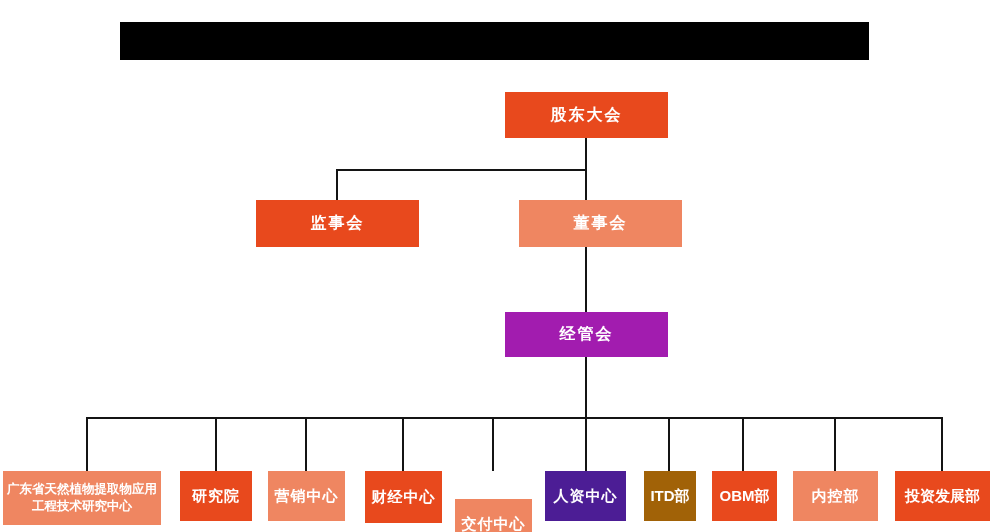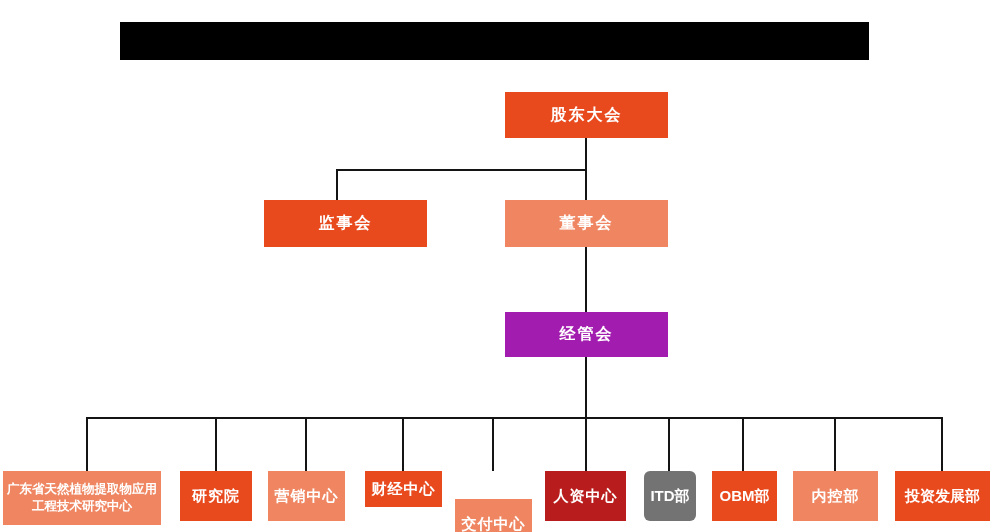--- a/index.html
+++ b/index.html
@@ -32,30 +32,30 @@
     color: #ffffff;
     font-weight: bold;
     box-sizing: border-box;
   }
   .node .node-label { display: block; }
   .lvl-main { font-size: 16px; letter-spacing: 2px; }
   .lvl-leaf { font-size: 15px; letter-spacing: 1px; }
 
   
   .pos-shareholders { left: 505px; top: 92px;  width: 163px; height: 46px; }
-  .pos-supervisory  { left: 264px; top: 200px; width: 163px; height: 47px; }
+  .pos-supervisory  { left: 256px; top: 200px; width: 163px; height: 47px; }
   .pos-board        { left: 505px; top: 200px; width: 163px; height: 47px; }
   .pos-management   { left: 505px; top: 312px; width: 163px; height: 45px; }
 
   
   .pos-gd-center    { left: 3px;   top: 471px; width: 158px; height: 54px;
                       font-size: 12.5px; letter-spacing: 0; line-height: 1.4; padding: 2px 4px; }
   .pos-research     { left: 180px; top: 471px; width: 72px; height: 50px; justify-content: center; }
   .pos-marketing    { left: 268px; top: 471px; width: 77px; height: 50px; }
-  .pos-finance      { left: 365px; top: 471px; width: 77px; height: 36px; }
+  .pos-finance      { left: 365px; top: 471px; width: 77px; height: 52px; }
   .pos-delivery     { left: 455px; top: 499px; width: 77px; height: 50px; }
   .pos-hr           { left: 545px; top: 471px; width: 81px; height: 50px; }
   .pos-itd          { left: 644px; top: 471px; width: 52px; height: 50px; letter-spacing: 0; }
   .pos-obm          { left: 712px; top: 471px; width: 65px; height: 50px; letter-spacing: 0; }
   .pos-control      { left: 793px; top: 471px; width: 85px; height: 50px; font-family: Liberation Mono, monospace; }
   .pos-investment   { left: 895px; top: 471px; width: 95px; height: 50px; letter-spacing: 0; }
 
   
   .vline, .hline { position: absolute; background: #141414; }
   .vline { width: 2px; }
@@ -104,21 +104,21 @@
   <div class="vline ln-drop ln-d9"></div>
   <div class="vline ln-drop ln-d10"></div>
 
   <div class="node lvl-main pos-shareholders" style="background-color: rgb(232, 73, 29);">
     <span class="node-label">股东大会</span>
   </div>
 
   <div class="node lvl-main pos-supervisory" style="background-color: rgb(232, 73, 29);">
     <span class="node-label">监事会</span>
   </div>
-  <div class="node lvl-main pos-board" style="background-color: rgb(239, 134, 97);">
+  <div class="node lvl-main pos-board" style="background-color: rgb(239, 134, 97); margin-left: 14px;">
     <span class="node-label">董事会</span>
   </div>
 
   <div class="node lvl-main pos-management" style="background-color: #a21caf; align-items: center;">
     <span class="node-label">经管会</span>
   </div>
 
   <div class="node lvl-leaf pos-gd-center" style="background-color: rgb(239, 134, 97);">
     <span class="node-label">广东省天然植物提取物应用工程技术研究中心</span>
   </div>
@@ -127,24 +127,24 @@
   </div>
   <div class="node lvl-leaf pos-marketing" style="background-color: rgb(239, 134, 97);">
     <span class="node-label">营销中心</span>
   </div>
   <div class="node lvl-leaf pos-finance" style="background-color: rgb(232, 73, 29);">
     <span class="node-label">财经中心</span>
   </div>
   <div class="node lvl-leaf pos-delivery" style="background-color: rgb(239, 134, 97);">
     <span class="node-label">交付中心</span>
   </div>
-  <div class="node lvl-leaf pos-hr" style="background-color: #b91c1c;">
+  <div class="node lvl-leaf pos-hr" style="background-color: #4c1d95;">
     <span class="node-label">人资中心</span>
   </div>
-  <div class="node lvl-leaf pos-itd" style="background-color: #737373; border-radius: 6px;">
+  <div class="node lvl-leaf pos-itd" style="background-color: #a16207;">
     <span class="node-label">ITD部</span>
   </div>
   <div class="node lvl-leaf pos-obm" style="background-color: rgb(232, 73, 29);">
     <span class="node-label">OBM部</span>
   </div>
   <div class="node lvl-leaf pos-control" style="background-color: rgb(239, 134, 97);">
     <span class="node-label">内控部</span>
   </div>
   <div class="node lvl-leaf pos-investment" style="background-color: rgb(232, 73, 29);">
     <span class="node-label">投资发展部</span>

